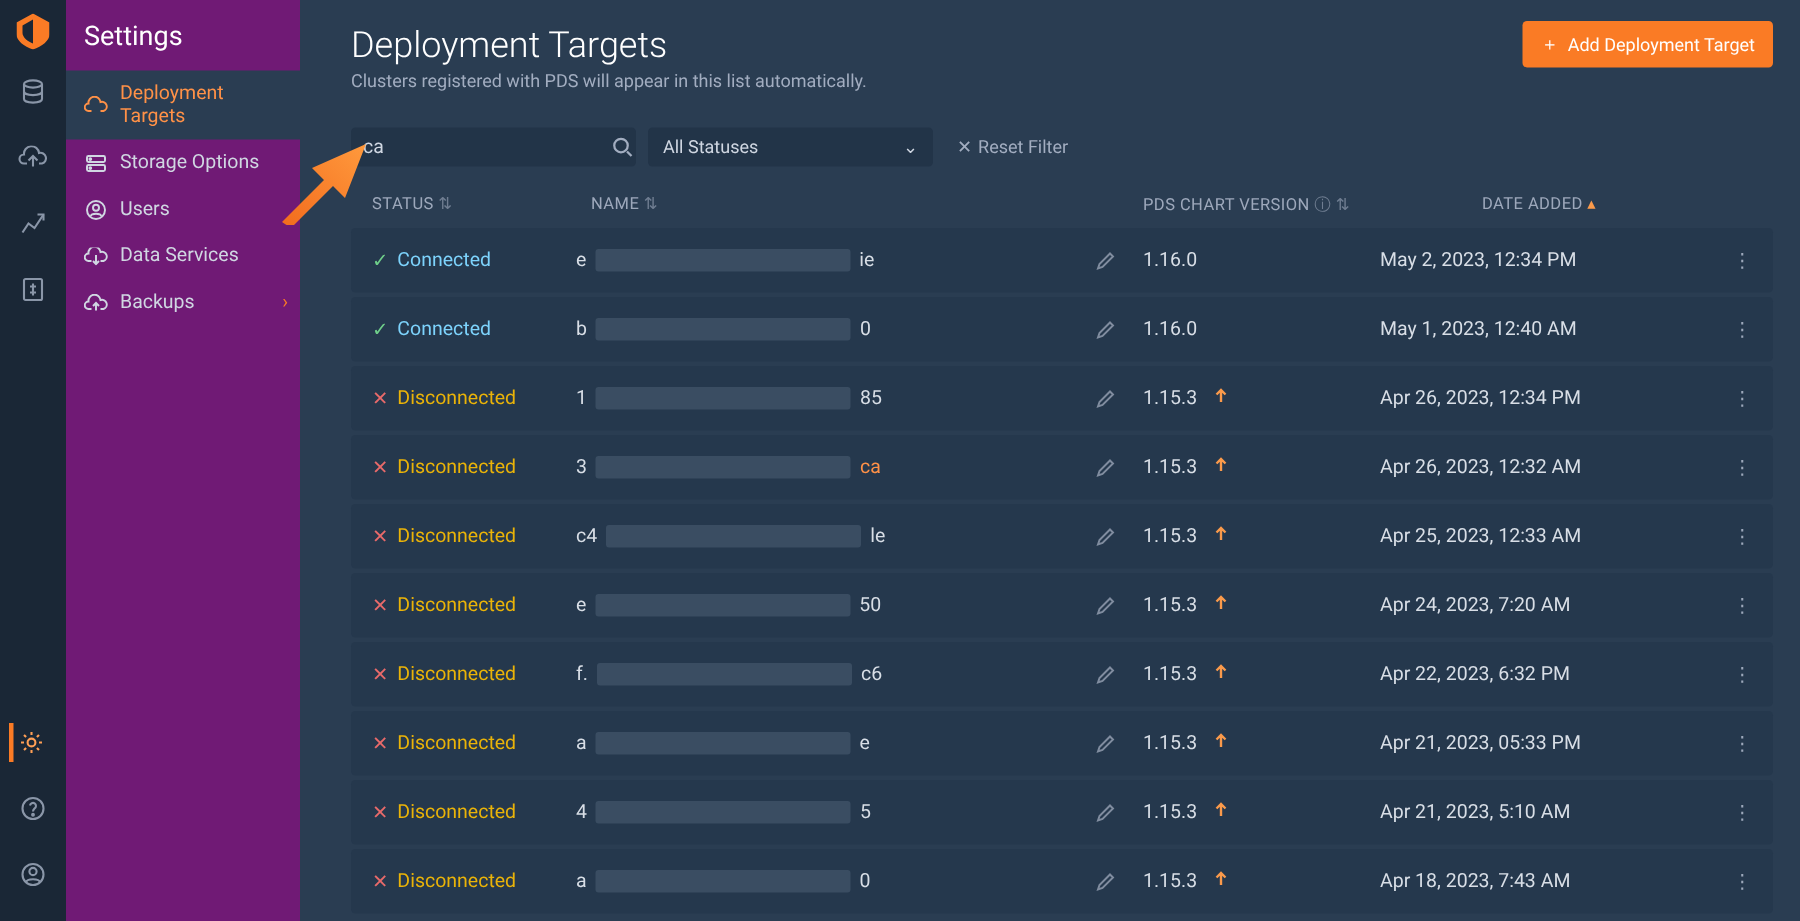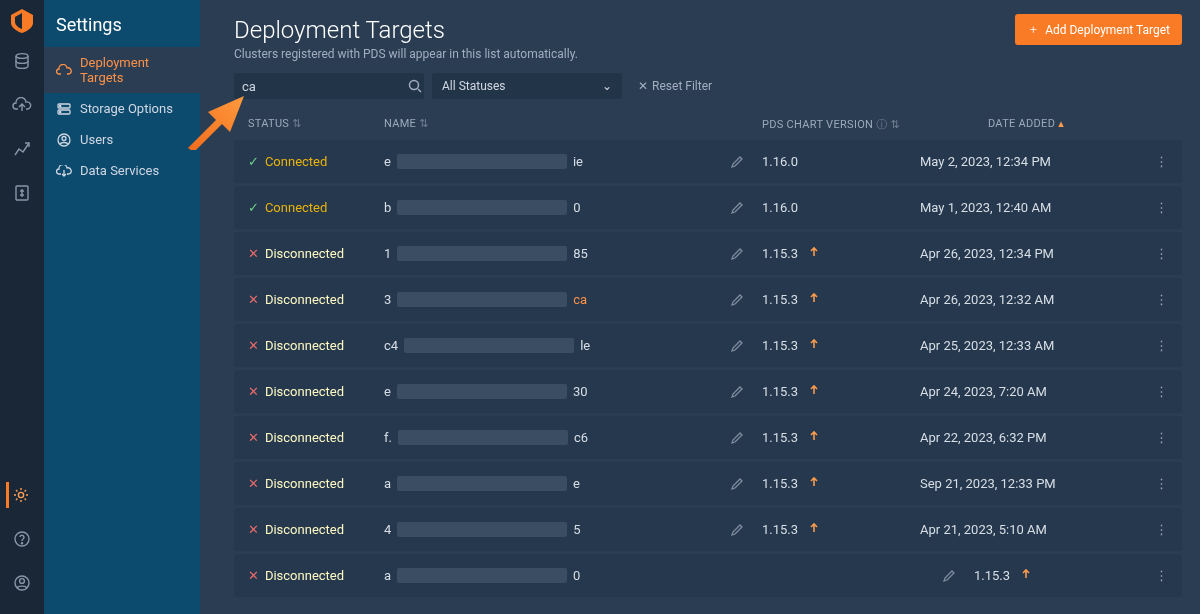--- a/index.html
+++ b/index.html
@@ -7,59 +7,59 @@
   .app { display:flex; height:100%; }
 
   
   .rail { width:44px; background:#1a2736; display:flex; flex-direction:column; align-items:center; padding-top:8px; position:relative; }
   .rail-logo { width:26px; height:26px; display:flex; align-items:center; justify-content:center; margin-bottom:14px; }
   .rail-item { width:26px; height:26px; display:flex; align-items:center; justify-content:center; margin-bottom:18px; color:#8a96a8; cursor:pointer; }
   .rail-spacer { flex:1; }
   .rail-bottom .rail-item.active { color:#ff9f55; border-left:3px solid #fa7b25; margin-left:-3px; padding-left:0; }
 
   
-  .nav2 { width:156px; background:#0c4a6e; padding-top:10px; }
+  .nav2 { width:156px; background:#701a75; padding-top:10px; }
   .nav2-title { color:#fff; font-size:18px; font-weight:400; padding:4px 12px 12px 12px; }
   .nav2-item { display:flex; align-items:center; gap:8px; padding:8px 12px; color:#d0d7e2; cursor:pointer; position:relative; }
   .nav2-item.active { background:#2a3d52; color:#ff9147; }
   .nav2-icon { width:16px; display:flex; justify-content:center; color:inherit; }
   .nav2-item .chev { position:absolute; right:8px; color:#fa7b25; }
 
   
   .main { flex:1; padding:14px 18px 0 34px; overflow:auto; }
   .main-header { display:flex; align-items:center; justify-content:space-between; margin-bottom:2px; }
   .main-title { font-size:24px; color:#fff; font-weight:300; }
   .add-btn { background:#fa7b25; color:#fff; border:none; border-radius:3px; padding:7px 12px; font-size:12px; display:flex; align-items:center; gap:6px; cursor:pointer; }
-  .subtitle { color:#a2adc0; font-size:12px; margin-bottom:12px; }
+  .subtitle { color:#a2adc0; font-size:12px; margin-bottom:24px; }
   .toolbar { display:flex; gap:8px; align-items:center; margin-bottom:10px; }
   .search { background:#223448; border-radius:3px; display:flex; align-items:center; padding:0 8px; height:26px; width:190px; }
   .search input { flex:1; background:transparent; border:none; color:#d0d7e2; font-size:13px; outline:none; }
   .status-sel { background:#223448; border-radius:3px; display:flex; align-items:center; justify-content:space-between; padding:0 10px; height:26px; width:190px; color:#d0d7e2; font-size:12px; cursor:pointer;gap:14px; }
   .reset { color:#a2adc0; font-size:12px; display:flex; align-items:center; gap:4px; margin-left:8px; cursor:pointer; }
 
   
   .thead { display:flex; padding:8px 14px; color:#9da8bb; font-size:11px; letter-spacing:.3px; }
   .thead .sort { margin-left:3px; opacity:.6; }
   .col-status { width:136px; }
-  .col-name { flex:1; }
+  .col-name { flex:1;margin-left:10px; }
   .col-ver { width:158px; }
   .col-date { width:212px;text-align:center; }
   .col-act { width:36px; }
 
   
   .row { display:flex; align-items:center; background:#25384d; border-radius:3px; margin-bottom:3px; padding:0 14px; height:43px; }
   .status-cell { width:136px; display:flex; align-items:center; gap:6px; }
   .name-cell { flex:1; display:flex; align-items:center; gap:6px; }
   .name-blur { background:#3a4d62; color:#3a4d62; border-radius:2px; display:inline-block; height:15px; flex:0 0 170px; }
   .name-orange { color:#ff9147; }
   .ver-cell { width:158px; display:flex; align-items:flex-start; gap:10px; }
   .date-cell { width:212px; }
   .act-cell { width:36px; display:flex; justify-content:flex-end; color:#9da8bb; position:relative; }
-  .st-ok { color:#eab308; }
-  .st-bad { color:#fef9c3; }
+  .st-ok { color:#7dd3fc; }
+  .st-bad { color:#eab308; }
   .ico-ok { color:#6fcf8a; }
   .ico-bad { color:#e86a6a; }
   .upg { color:#fa9a4b; }
   .edit-ico { color:#8a96a8; margin-right:18px; opacity:.9; }
 
   
   .big-arrow { position:absolute; left:186px; top:96px; pointer-events:none; }
 
   svg { display:block; }
 </style>
@@ -158,20 +158,30 @@
         </div>
         <div class="nav2-item">
           <span class="nav2-icon">
             <svg width="16" height="12" viewBox="0 0 16 12" stroke="currentColor" fill="none" stroke-width="1.3">
               <path d="M5 9 H3 A2.5 2.5 0 0 1 3 4 A4 4 0 0 1 11 3 A2.5 2.5 0 0 1 13 9 H11"></path>
               <path d="M8 5 V11 M6 9 L8 11 L10 9"></path>
             </svg>
           </span>
           <span>Data Services</span>
         </div>
+        <div class="nav2-item">
+          <span class="nav2-icon">
+            <svg width="16" height="12" viewBox="0 0 16 12" stroke="currentColor" fill="none" stroke-width="1.3">
+              <path d="M5 10 H3 A2.5 2.5 0 0 1 3 5 A4 4 0 0 1 11 4 A2.5 2.5 0 0 1 13 10 H11"></path>
+              <path d="M8 11 V6 M6 8 L8 6 L10 8"></path>
+            </svg>
+          </span>
+          <span>Backups</span>
+          <span class="chev">›</span>
+        </div>
       </div>
   </div>
 
   <div class="main">
     <div class="main-header">
       <h1 class="main-title">Deployment Targets</h1>
       <button class="add-btn">
         <span>＋</span>
         <span>Add Deployment Target</span>
       </button>
@@ -338,21 +348,21 @@
           </div>
         </div>
         <div class="row">
           <div class="status-cell">
             <span class="ico-bad">✕</span>
             <span class="st-bad">Disconnected</span>
           </div>
           <div class="name-cell">
             <span>e</span>
             <span class="name-blur"></span>
-            <span>30</span>
+            <span>50</span>
             <span class="edit-ico" style="margin-left:auto">
               <svg width="14" height="14" viewBox="0 0 14 14" stroke="#8a96a8" fill="none" stroke-width="1.3">
                 <path d="M10 2 L12 4 L5 11 L2 12 L3 9 Z"></path>
               </svg>
             </span>
           </div>
           <div class="ver-cell">
             <span>1.15.3</span>
             <span class="upg">
               <svg width="12" height="12" viewBox="0 0 12 12" stroke="#fa9a4b" fill="none" stroke-width="1.6">
@@ -409,21 +419,21 @@
             </span>
           </div>
           <div class="ver-cell">
             <span>1.15.3</span>
             <span class="upg">
               <svg width="12" height="12" viewBox="0 0 12 12" stroke="#fa9a4b" fill="none" stroke-width="1.6">
                 <path d="M6 10 V2 M3 5 L6 2 L9 5"></path>
               </svg>
             </span>
           </div>
-          <div class="date-cell">Sep 21, 2023, 12:33 PM</div>
+          <div class="date-cell">Apr 21, 2023, 05:33 PM</div>
           <div class="act-cell">
             <span>⋮</span>
           </div>
         </div>
         <div class="row">
           <div class="status-cell">
             <span class="ico-bad">✕</span>
             <span class="st-bad">Disconnected</span>
           </div>
           <div class="name-cell">
@@ -465,20 +475,21 @@
             </span>
           </div>
           <div class="ver-cell">
             <span>1.15.3</span>
             <span class="upg">
               <svg width="12" height="12" viewBox="0 0 12 12" stroke="#fa9a4b" fill="none" stroke-width="1.6">
                 <path d="M6 10 V2 M3 5 L6 2 L9 5"></path>
               </svg>
             </span>
           </div>
+          <div class="date-cell">Apr 18, 2023, 7:43 AM</div>
           <div class="act-cell">
             <span>⋮</span>
           </div>
         </div>
       </div>
   </div>
 </div>
 
 <svg class="big-arrow" width="60" height="54" viewBox="0 0 60 54">
   <defs>

